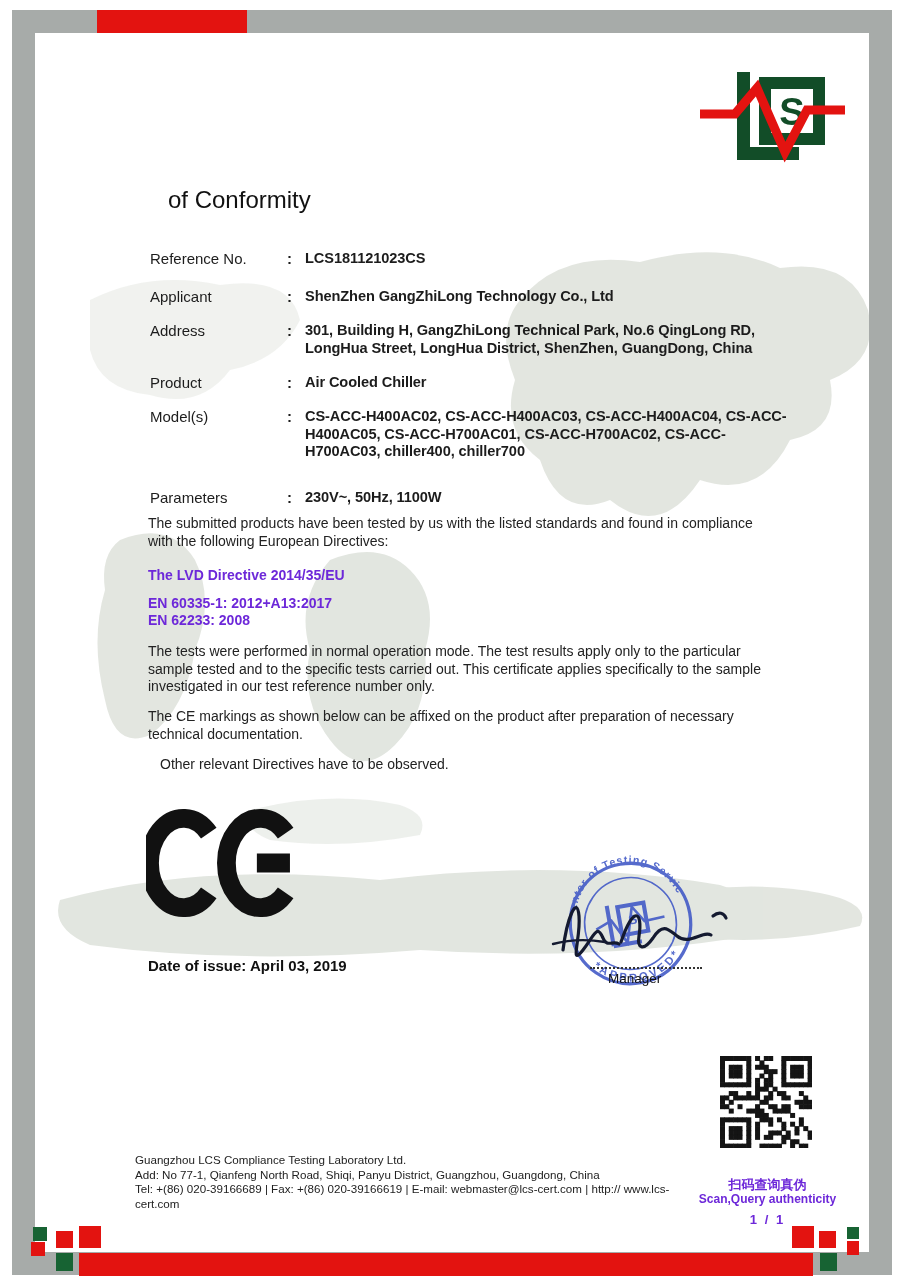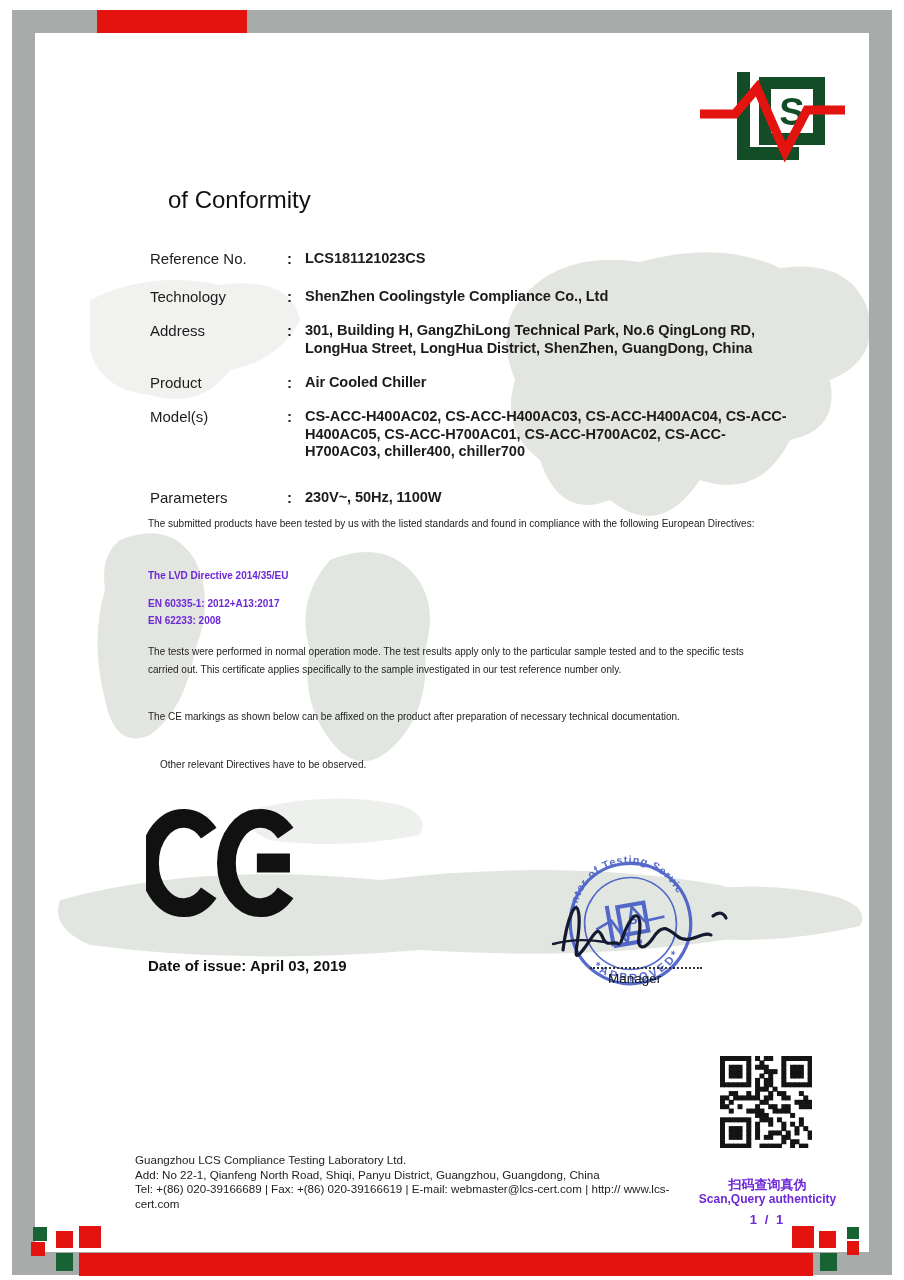--- a/index.html
+++ b/index.html
@@ -13,21 +13,21 @@
   
   #title{left:168px;top:146px;font-size:31px;font-weight:bold;letter-spacing:1px;color:#111;}
   #subtitle{left:168px;top:186px;font-size:24px;font-weight:normal;color:#111;}
   
   .frow{position:absolute;left:150px;width:640px;}
   .flabel{position:absolute;left:0;top:0;width:132px;font-size:15px;font-weight:normal;}
   .fcolon{position:absolute;left:137px;top:0;font-size:15px;font-weight:bold;}
   .fvalue{position:absolute;left:155px;top:0;width:485px;font-size:14.6px;font-weight:bold;
           line-height:17.5px;letter-spacing:-0.1px;}
   
-  .para{position:absolute;left:148px;width:622px;font-size:10px;line-height:17.6px;color:#222;}
+  .para{position:absolute;left:148px;width:622px;font-size:14px;line-height:17.6px;color:#222;}
   .parab{font-weight:bold;color:#6d28d9;}
   
   #footer{left:135px;top:1153px;width:560px;font-size:11.6px;line-height:14.5px;color:#222;}
   
   .qrcap{position:absolute;left:690px;width:155px;text-align:center;font-weight:bold;color:#6d28d9;margin-top:24px;}
   
   #stampwrap{left:538px;top:846px;width:185px;height:155px;transform:rotate(-10deg);}
   #managerlbl{left:608px;top:971px;font-size:13.5px;color:#111;}
   #sigline{left:590px;top:967px;width:112px;border-top:2px dotted #333;}
 </style>
@@ -72,23 +72,23 @@
   </svg>
 
   <div class="abs" id="subtitle">of Conformity</div>
 
   <div class="frow" style="top:250px;">
     <span class="flabel">Reference No.</span>
     <span class="fcolon">:</span>
     <span class="fvalue">LCS181121023CS</span>
   </div>
   <div class="frow" style="top:288px;">
-    <span class="flabel">Technology</span>
-    <span class="fcolon">:</span>
-    <span class="fvalue">ShenZhen Coolingstyle Compliance Co., Ltd</span>
+    <span class="flabel">Applicant</span>
+    <span class="fcolon">:</span>
+    <span class="fvalue">ShenZhen GangZhiLong Technology Co., Ltd</span>
   </div>
   <div class="frow" style="top:322px;">
     <span class="flabel">Address</span>
     <span class="fcolon">:</span>
     <span class="fvalue">301, Building H, GangZhiLong Technical Park, No.6 QingLong RD, LongHua Street, LongHua District, ShenZhen, GuangDong, China</span>
   </div>
   <div class="frow" style="top:374px;">
     <span class="flabel">Product</span>
     <span class="fcolon">:</span>
     <span class="fvalue">Air Cooled Chiller</span>
@@ -367,17 +367,17 @@
       <rect x="26.29" y="78.86" width="5" height="5" fill="#141414"></rect>
       <rect x="26.29" y="83.24" width="5" height="5" fill="#141414"></rect>
       <rect x="26.29" y="87.62" width="5" height="5" fill="#141414"></rect>
     </svg>
   <div class="qrcap" style="top:1152px;font-size:13px;">扫码查询真伪</div>
   <div class="qrcap" style="top:1168px;font-size:12px;">Scan,Query authenticity</div>
   <div class="qrcap" style="top:1188px;font-size:13px;letter-spacing:2px;">1 / 1</div>
 
   <div class="abs" id="footer">
     <div>Guangzhou LCS Compliance Testing Laboratory Ltd.</div>
-    <div>Add: No 22-1, Qianfeng North Road, Shiqi, Panyu District, Guangzhou, Guangdong, China</div>
+    <div>Add: No 77-1, Qianfeng North Road, Shiqi, Panyu District, Guangzhou, Guangdong, China</div>
     <div>Tel: +(86) 020-39166689  |  Fax: +(86) 020-39166619  |  E-mail: webmaster@lcs-cert.com  |  http:// www.lcs-cert.com</div>
   </div>
 
 </div>
 
 </body></html>

